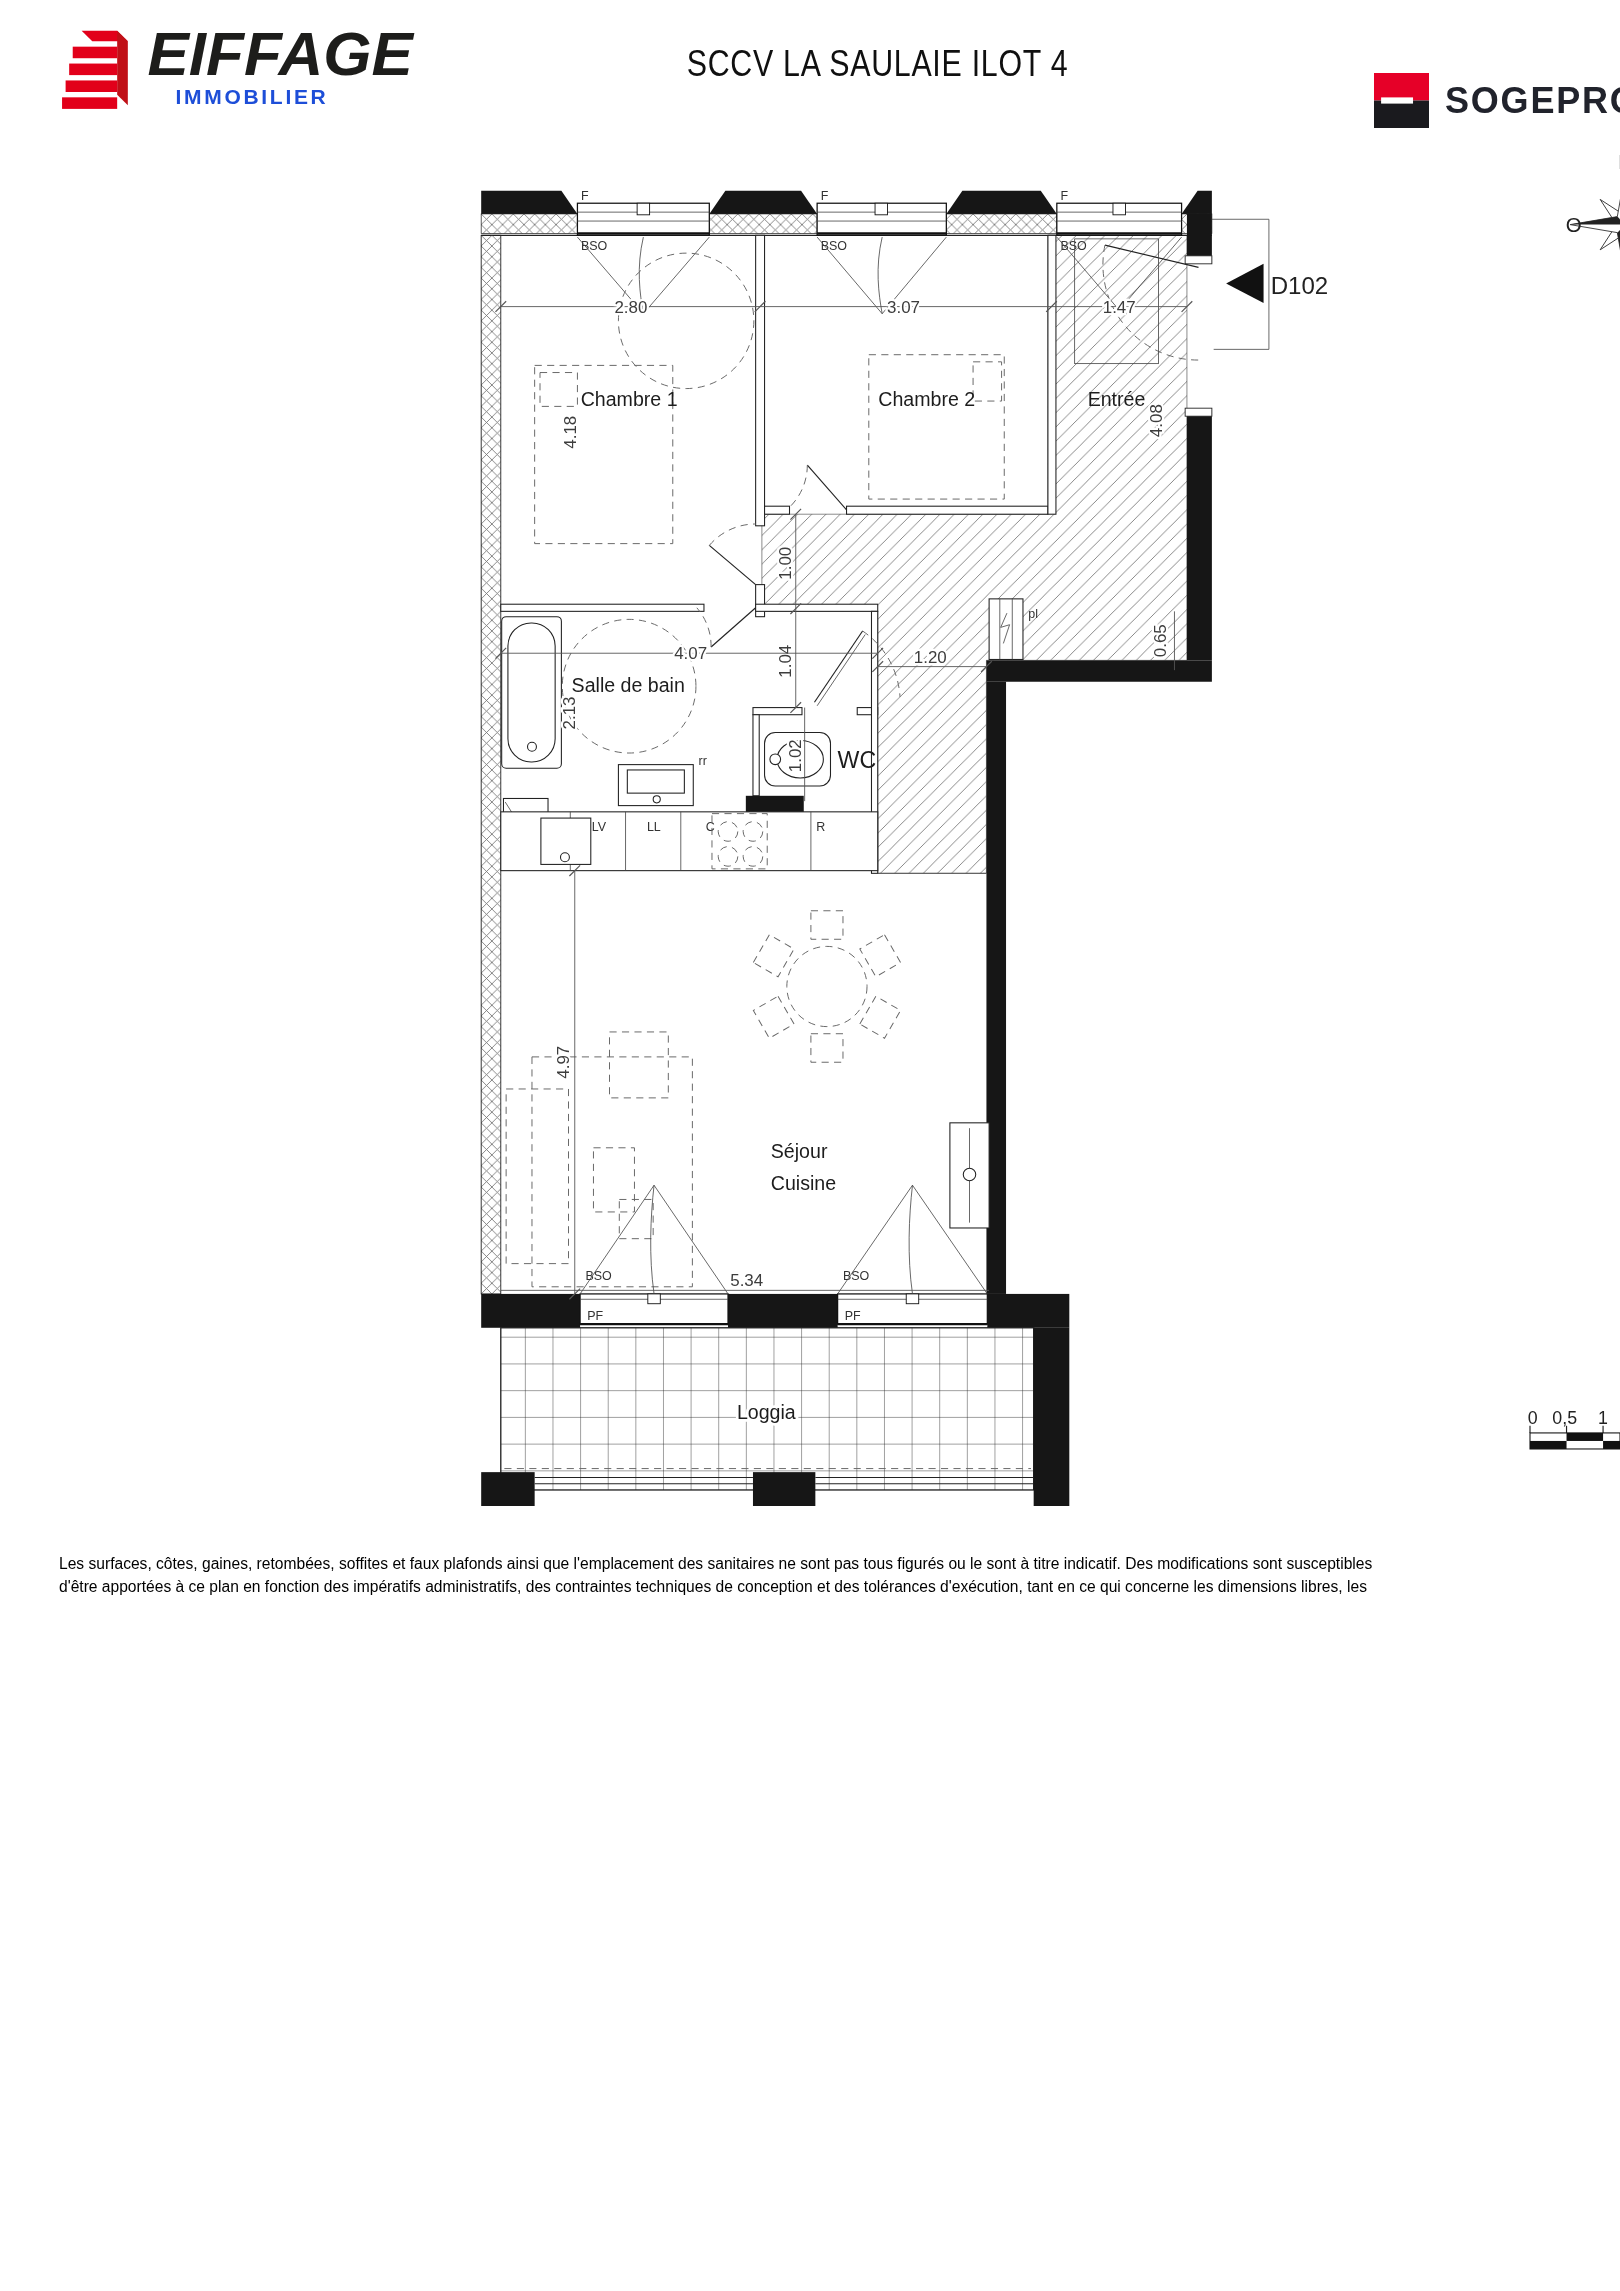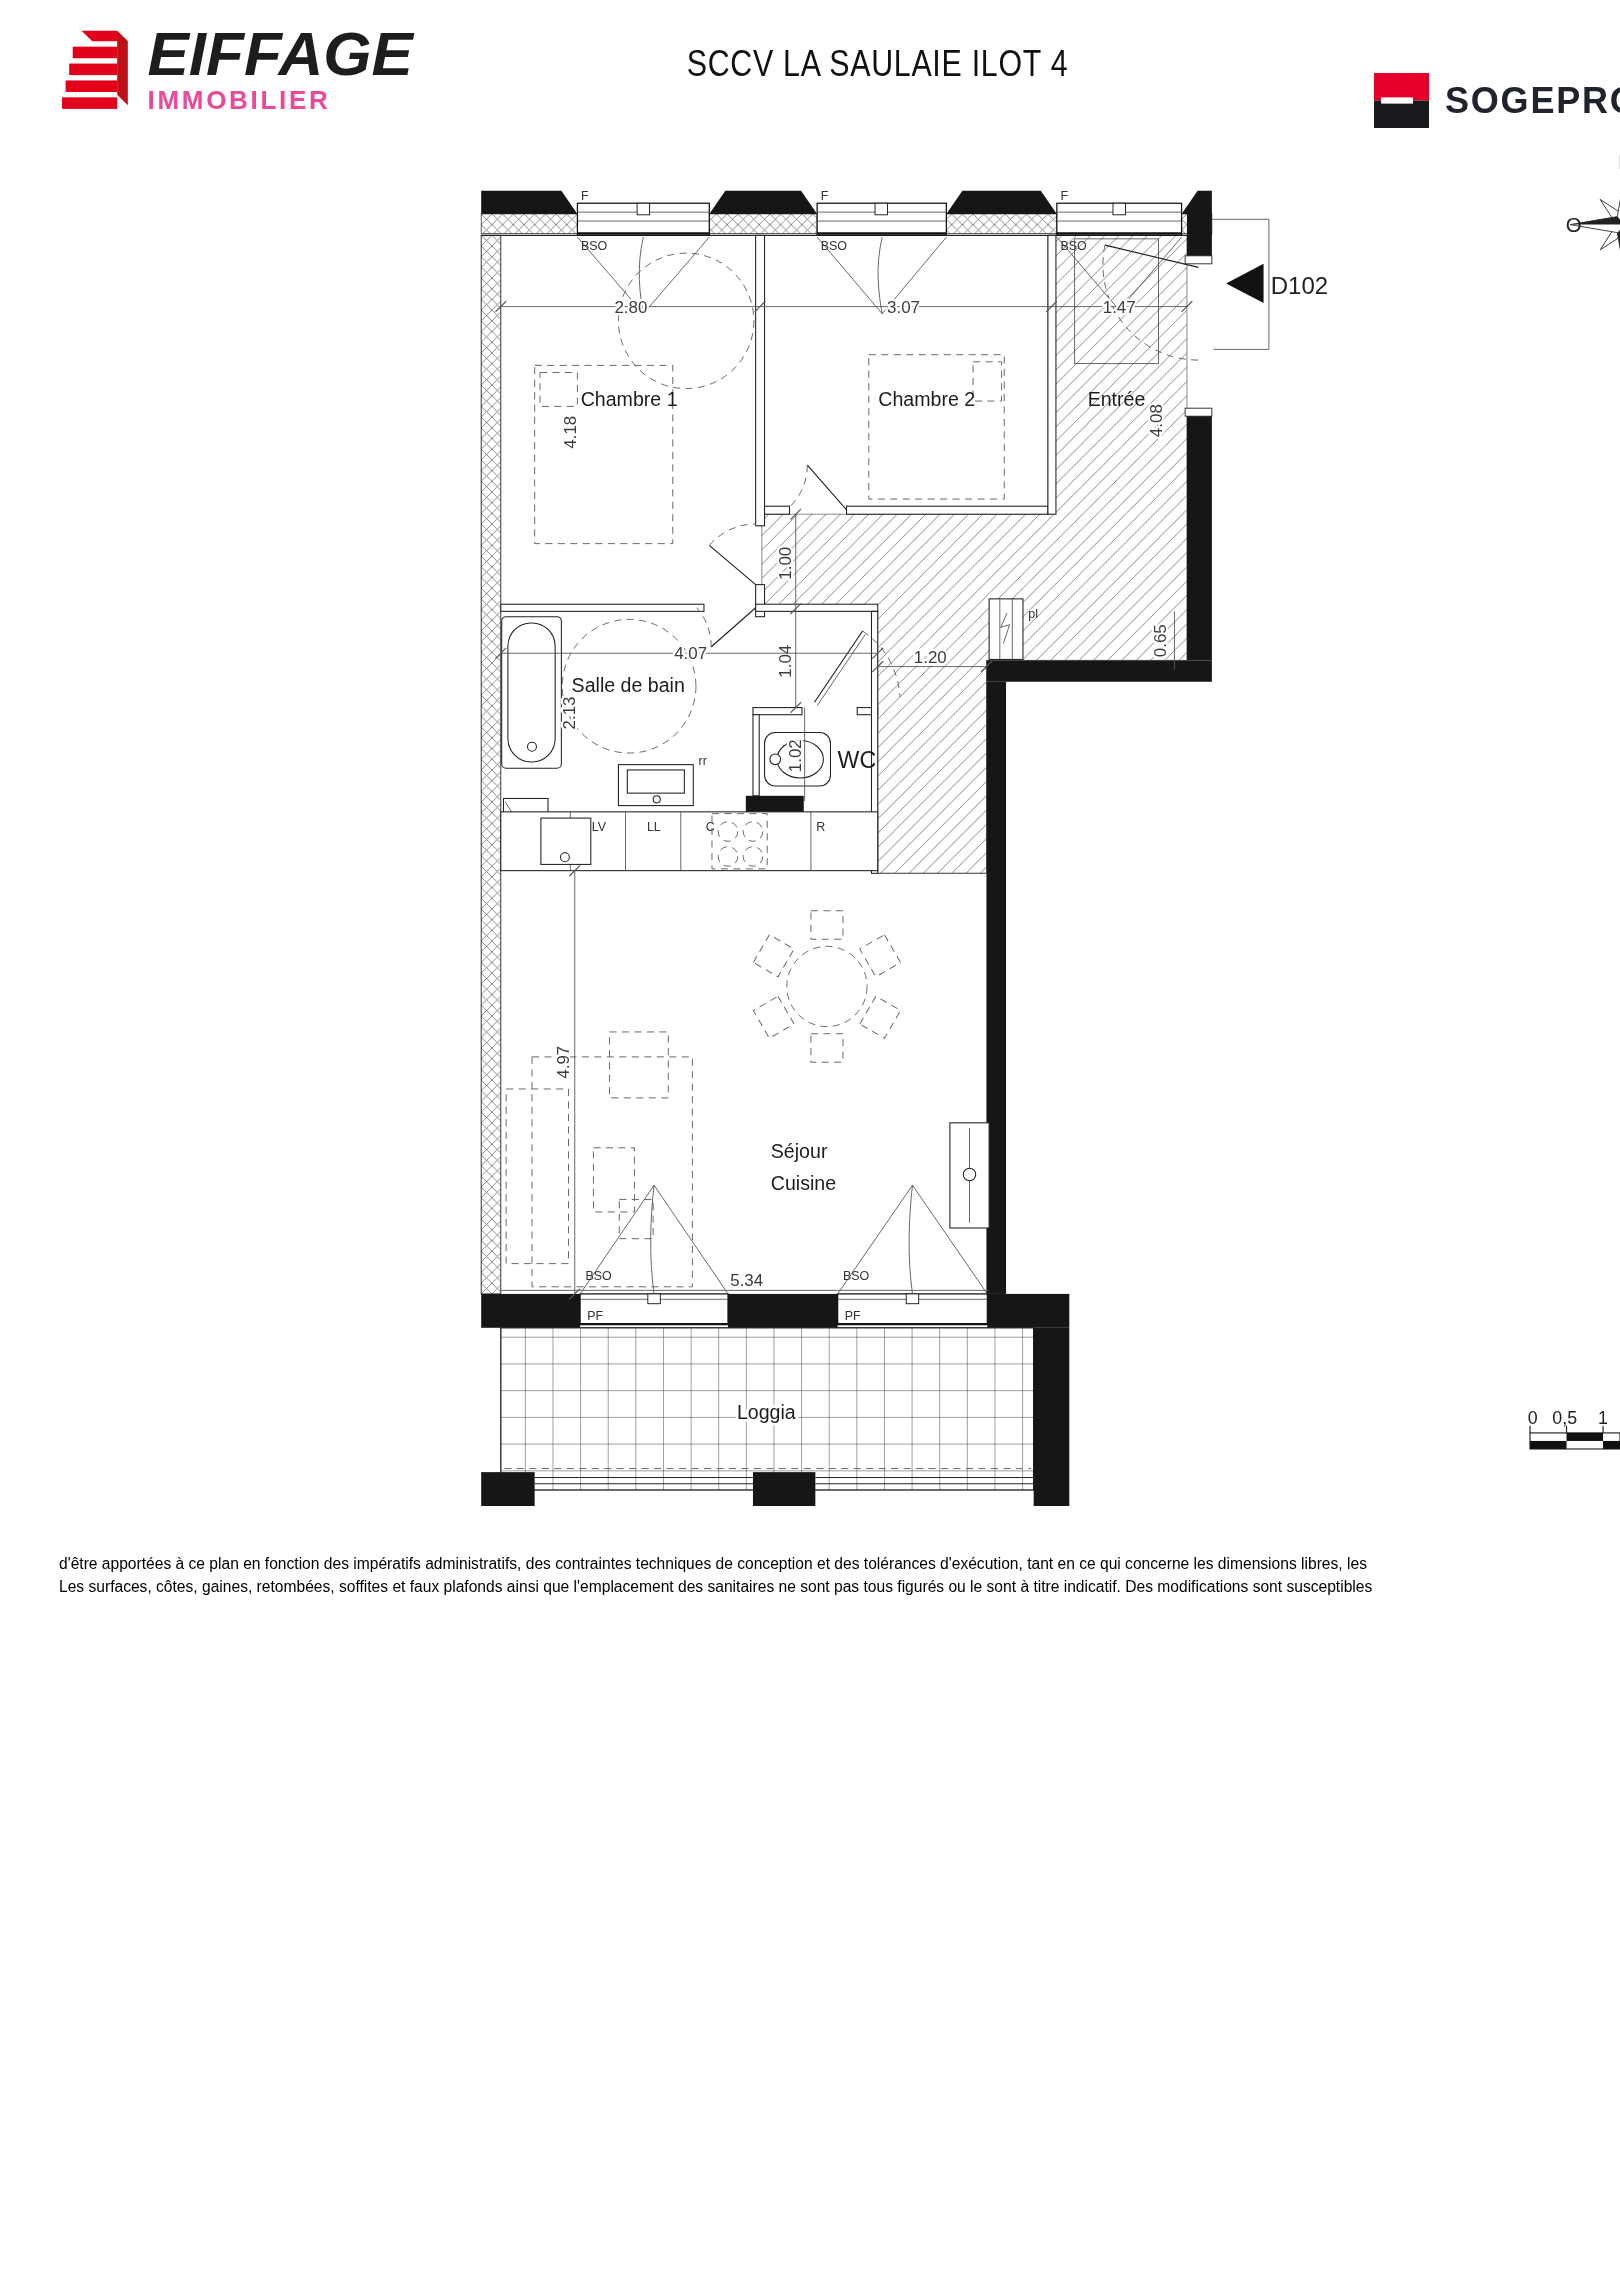--- a/index.html
+++ b/index.html
@@ -10,21 +10,21 @@
     overflow:hidden;
     font-family:"Liberation Sans", sans-serif;
   }
   .hdr-eiffage{position:absolute;left:62px;top:19.6px;display:flex;align-items:flex-start;}
   .eiffage-text{margin-left:12.5px;}
   .eiffage-brand{
     font-size:62px;font-weight:800;font-style:italic;color:#1d1d1b;
     letter-spacing:0px;line-height:53px;margin-top:7.1px;
   }
   .eiffage-sub{
-    font-size:26px;font-weight:700;color:#ec4899;letter-spacing:2.7px;margin-top:5.3px;
+    font-size:21px;font-weight:700;color:#1d4ed8;letter-spacing:2.7px;margin-top:5.3px;margin-left:28px;
   }
   .hdr-title{
     position:absolute;left:499px;top:43px;width:757px;text-align:center;
     font-size:37px;font-weight:500;color:#101010;
     transform:scaleX(0.82);transform-origin:center;
     white-space:nowrap;letter-spacing:0.9px;
   }
   .hdr-sogeprom{position:absolute;left:1374px;top:73px;display:flex;align-items:center;white-space:nowrap;}
   .sogeprom-brand{
     margin-left:16px;font-size:36px;font-weight:700;color:#21232c;letter-spacing:1.8px;
@@ -403,16 +403,16 @@
     <line class="ln" x1="1758" y1="1600" x2="1758" y2="1608"></line>
     <line class="ln" x1="1799" y1="1600" x2="1799" y2="1608"></line>
     <rect x="1758" y="1608" width="41" height="9" fill="#111"></rect>
     <rect x="1717" y="1617" width="41" height="9" fill="#111"></rect>
     <rect x="1799" y="1617" width="19" height="9" fill="#111"></rect>
     <rect x="1717" y="1608" width="101" height="18" fill="none" stroke="#111" stroke-width="1.2"></rect>
   </g>
 </svg>
 
 <div class="disclaimer">
+  <div>Les surfaces, côtes, gaines, retombées, soffites et faux plafonds ainsi que l'emplacement des sanitaires ne sont pas tous figurés ou le sont à titre indicatif. Des modifications sont susceptibles</div>
   <div>d'être apportées à ce plan en fonction des impératifs administratifs, des contraintes techniques de conception et des tolérances d'exécution, tant en ce qui concerne les dimensions libres, les</div>
-  <div>Les surfaces, côtes, gaines, retombées, soffites et faux plafonds ainsi que l'emplacement des sanitaires ne sont pas tous figurés ou le sont à titre indicatif. Des modifications sont susceptibles</div>
 </div>
 
 
 </body></html>

